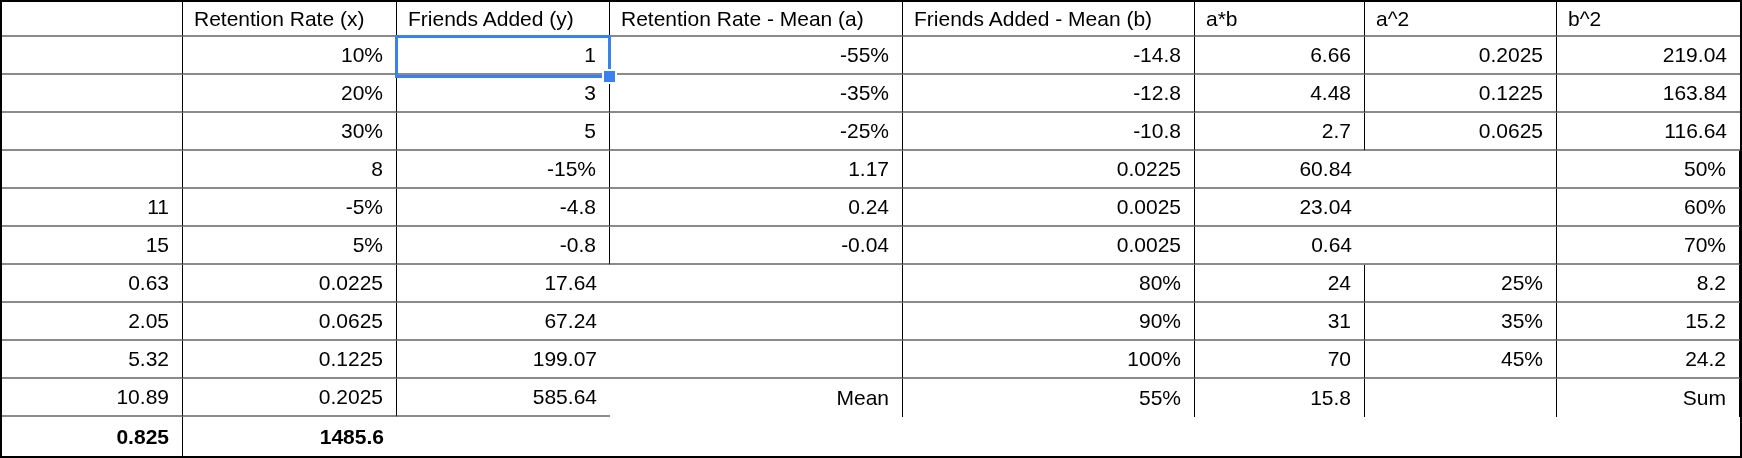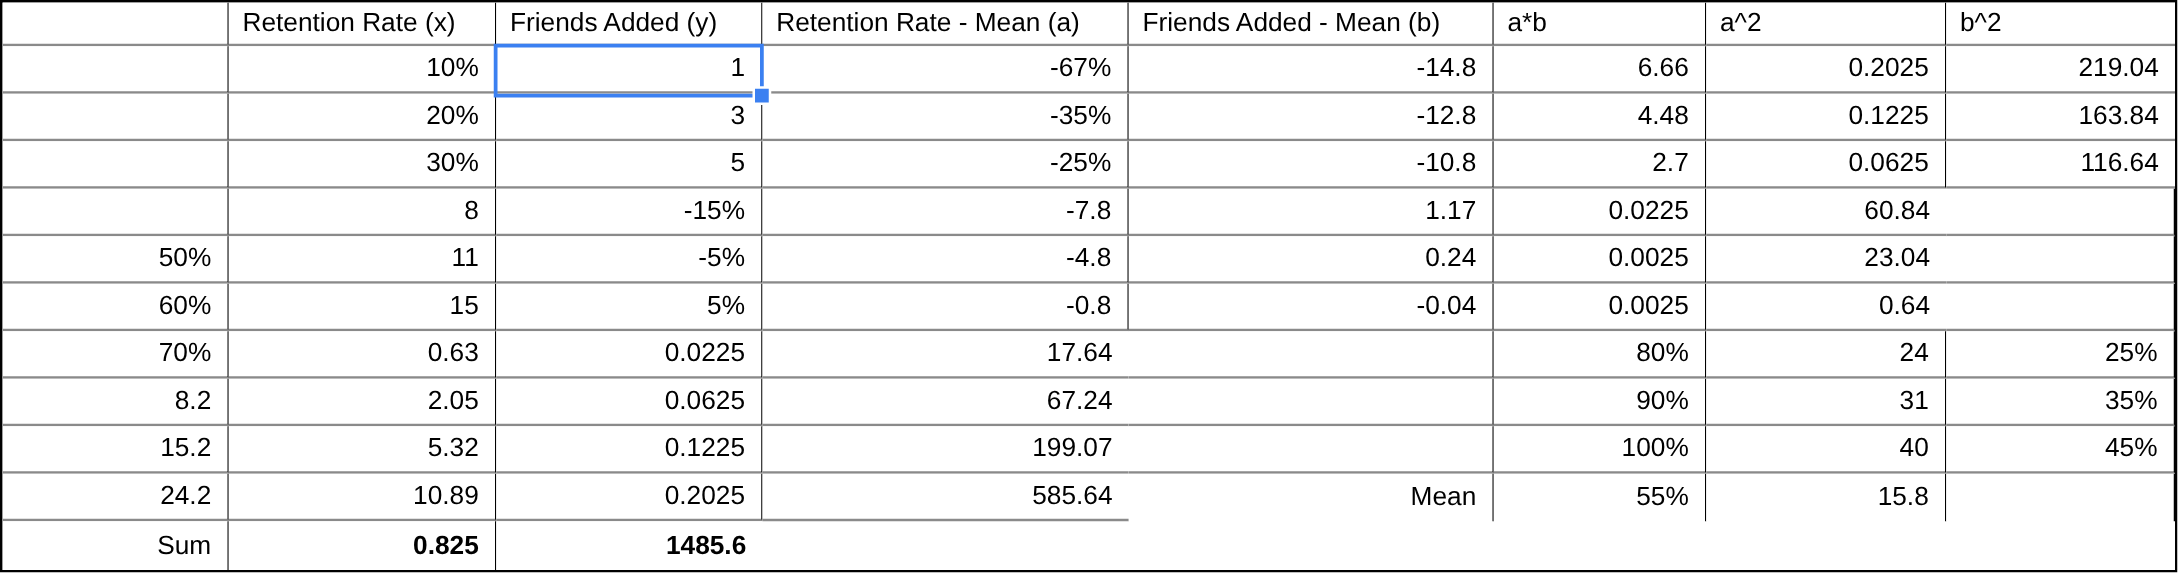--- a/index.html
+++ b/index.html
@@ -67,21 +67,21 @@
       <div class="cell hdr">Retention Rate (x)</div>
       <div class="cell hdr">Friends Added (y)</div>
       <div class="cell hdr">Retention Rate - Mean (a)</div>
       <div class="cell hdr">Friends Added - Mean (b)</div>
       <div class="cell hdr">a*b</div>
       <div class="cell hdr">a^2</div>
       <div class="cell hdr last-col">b^2</div>
       <div class="cell num"></div>
       <div class="cell num">10%</div>
       <div class="cell num">1</div>
-      <div class="cell num">-67%</div>
+      <div class="cell num">-55%</div>
       <div class="cell num">-14.8</div>
       <div class="cell num">6.66</div>
       <div class="cell num">0.2025</div>
       <div class="cell num last-col">219.04</div>
       <div class="cell num"></div>
       <div class="cell num">20%</div>
       <div class="cell num">3</div>
       <div class="cell num">-35%</div>
       <div class="cell num">-12.8</div>
       <div class="cell num">4.48</div>
@@ -91,21 +91,20 @@
       <div class="cell num">30%</div>
       <div class="cell num">5</div>
       <div class="cell num">-25%</div>
       <div class="cell num">-10.8</div>
       <div class="cell num">2.7</div>
       <div class="cell num">0.0625</div>
       <div class="cell num last-col">116.64</div>
       <div class="cell num"></div>
       <div class="cell num">8</div>
       <div class="cell num">-15%</div>
-      <div class="cell num">-7.8</div>
       <div class="cell num">1.17</div>
       <div class="cell num">0.0225</div>
       <div class="cell num last-col">60.84</div>
       <div class="cell num"></div>
       <div class="cell num">50%</div>
       <div class="cell num">11</div>
       <div class="cell num">-5%</div>
       <div class="cell num">-4.8</div>
       <div class="cell num">0.24</div>
       <div class="cell num">0.0025</div>
@@ -134,21 +133,21 @@
       <div class="cell num"></div>
       <div class="cell num">90%</div>
       <div class="cell num">31</div>
       <div class="cell num">35%</div>
       <div class="cell num">15.2</div>
       <div class="cell num">5.32</div>
       <div class="cell num">0.1225</div>
       <div class="cell num last-col">199.07</div>
       <div class="cell num"></div>
       <div class="cell num">100%</div>
-      <div class="cell num">40</div>
+      <div class="cell num">70</div>
       <div class="cell num">45%</div>
       <div class="cell num">24.2</div>
       <div class="cell num">10.89</div>
       <div class="cell num">0.2025</div>
       <div class="cell num last-col">585.64</div>
       <div class="cell num last-row">Mean</div>
       <div class="cell num last-row">55%</div>
       <div class="cell num last-row">15.8</div>
       <div class="cell num last-row"></div>
       <div class="cell num last-row">Sum</div>

